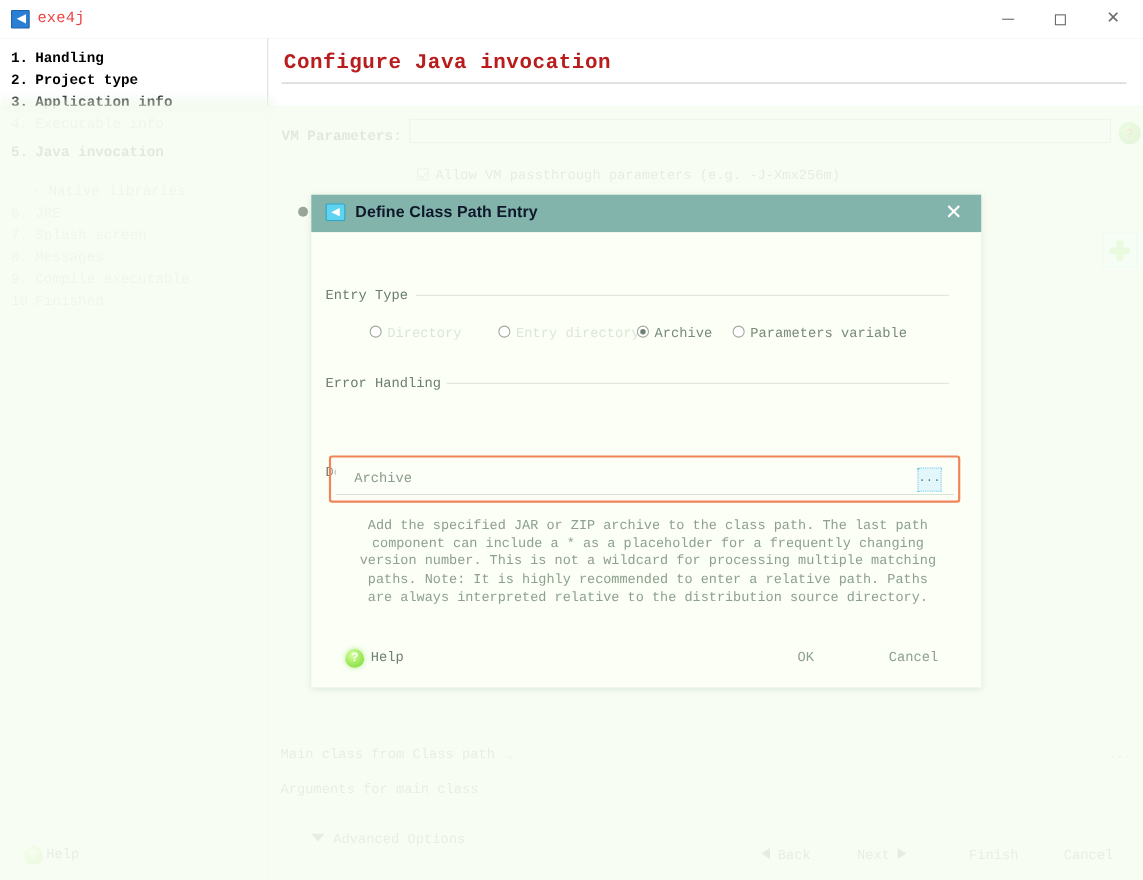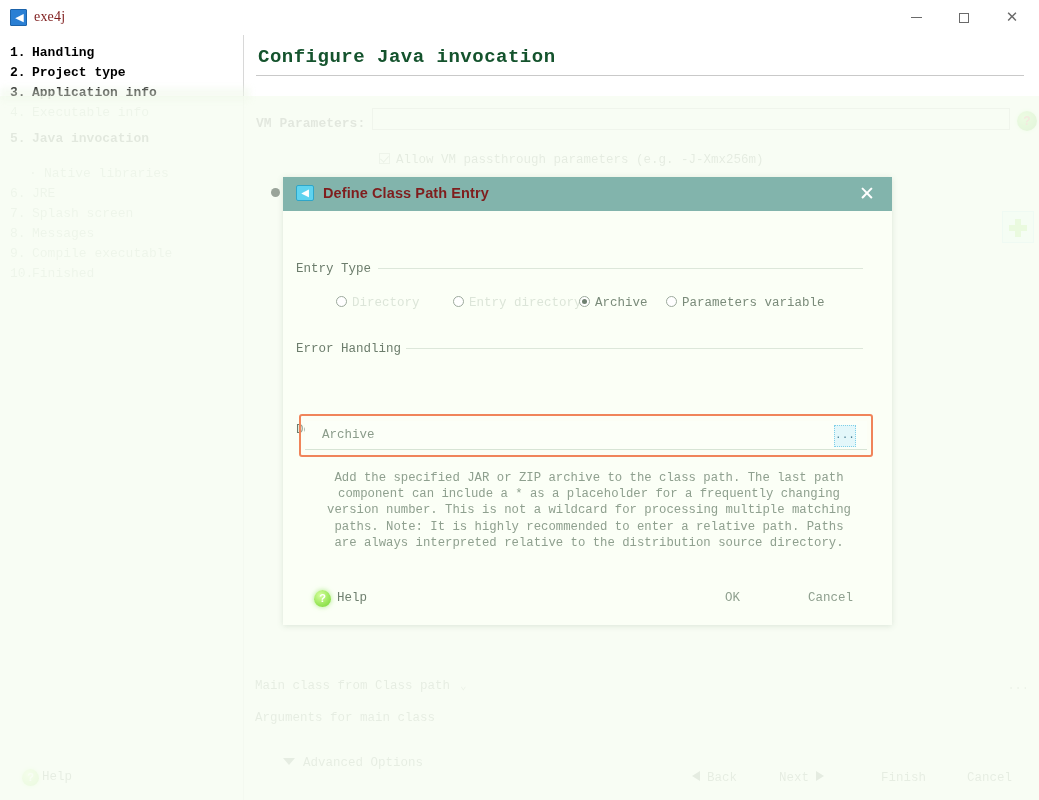--- a/index.html
+++ b/index.html
@@ -46,22 +46,22 @@
     width: 11px; height: 11px;
     color: #ffffff;
     font-size: 11px;
     line-height: 11px;
     text-align: center;
   }
   .win-title {
     position: absolute;
     left: 34px; top: 9px;
     font-size: 14px;
-    color: #7f1d1d;
-    font-family: Liberation Serif, serif;
+    color: #ef4444;
+    font-family: Liberation Mono, monospace;
     letter-spacing: .2px;
   }
   .win-btn {
     position: absolute;
     top: 0; width: 46px; height: 34px;
     color: #6a6a6a;
     font-size: 13px;
     line-height: 34px;
     text-align: center;
     cursor: default;
@@ -103,21 +103,21 @@
     left: 244px; top: 35px;
     width: 795px; height: 765px;
     background: #ffffff;
   }
   .page-title {
     position: absolute;
     left: 14px; top: 11px;
     font-family: "Liberation Mono", monospace;
     font-size: 19px;
     font-weight: bold;
-    color: #14532d;
+    color: #b91c1c;
     letter-spacing: .5px;
   }
   .title-rule {
     position: absolute;
     left: 12px; top: 40px;
     width: 768px; height: 1px;
     background: #c9c9c9;
   }
   .vm-label {
     position: absolute;
@@ -318,21 +318,21 @@
   }
   .dlg-icon .arrow {
     position: absolute; left: 0; top: 0; width: 16px; height: 14px;
     color: #ffffff; font-size: 10px; line-height: 14px; text-align: center;
   }
   .dlg-title {
     position: absolute;
     left: 40px; top: 8px;
     font-size: 14.5px;
     font-weight: bold;
-    color: #7f1d1d;
+    color: #0f172a;
     font-family: "Liberation Sans", sans-serif;
     letter-spacing: .1px;
   }
   .dlg-close {
     position: absolute;
     right: 14px; top: 6px;
     width: 22px; height: 22px;
     color: #ffffff;
     font-size: 19px;
     line-height: 21px;

